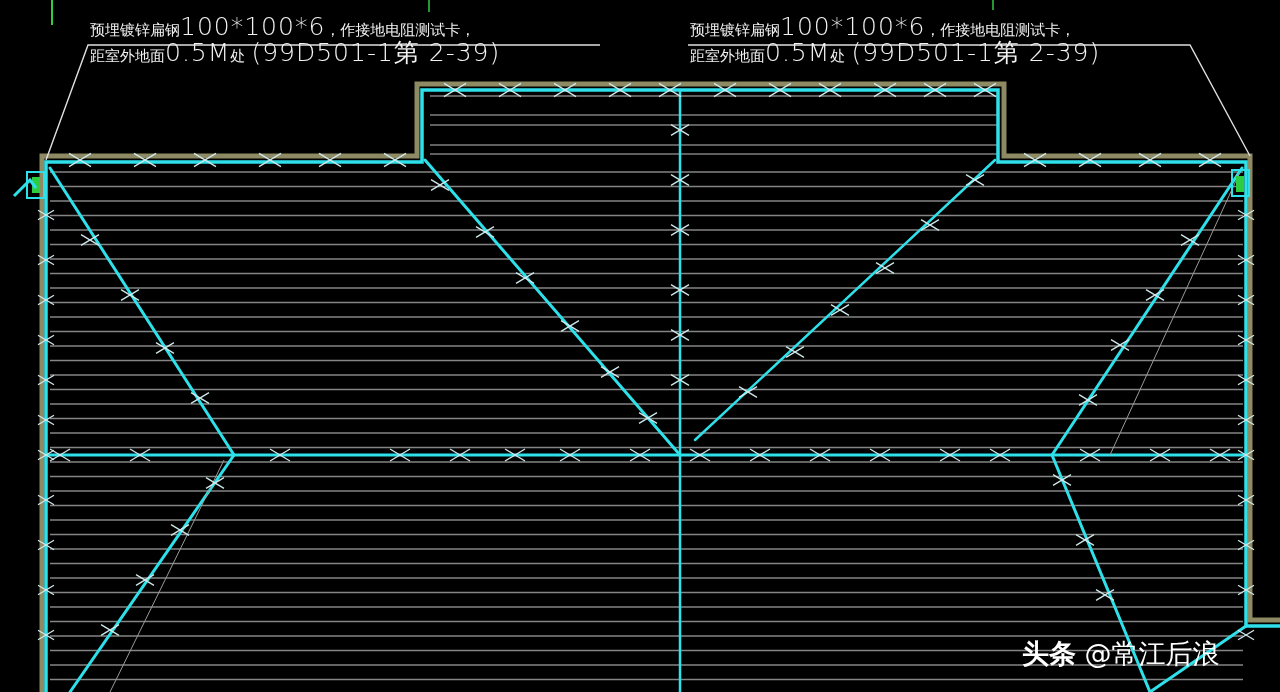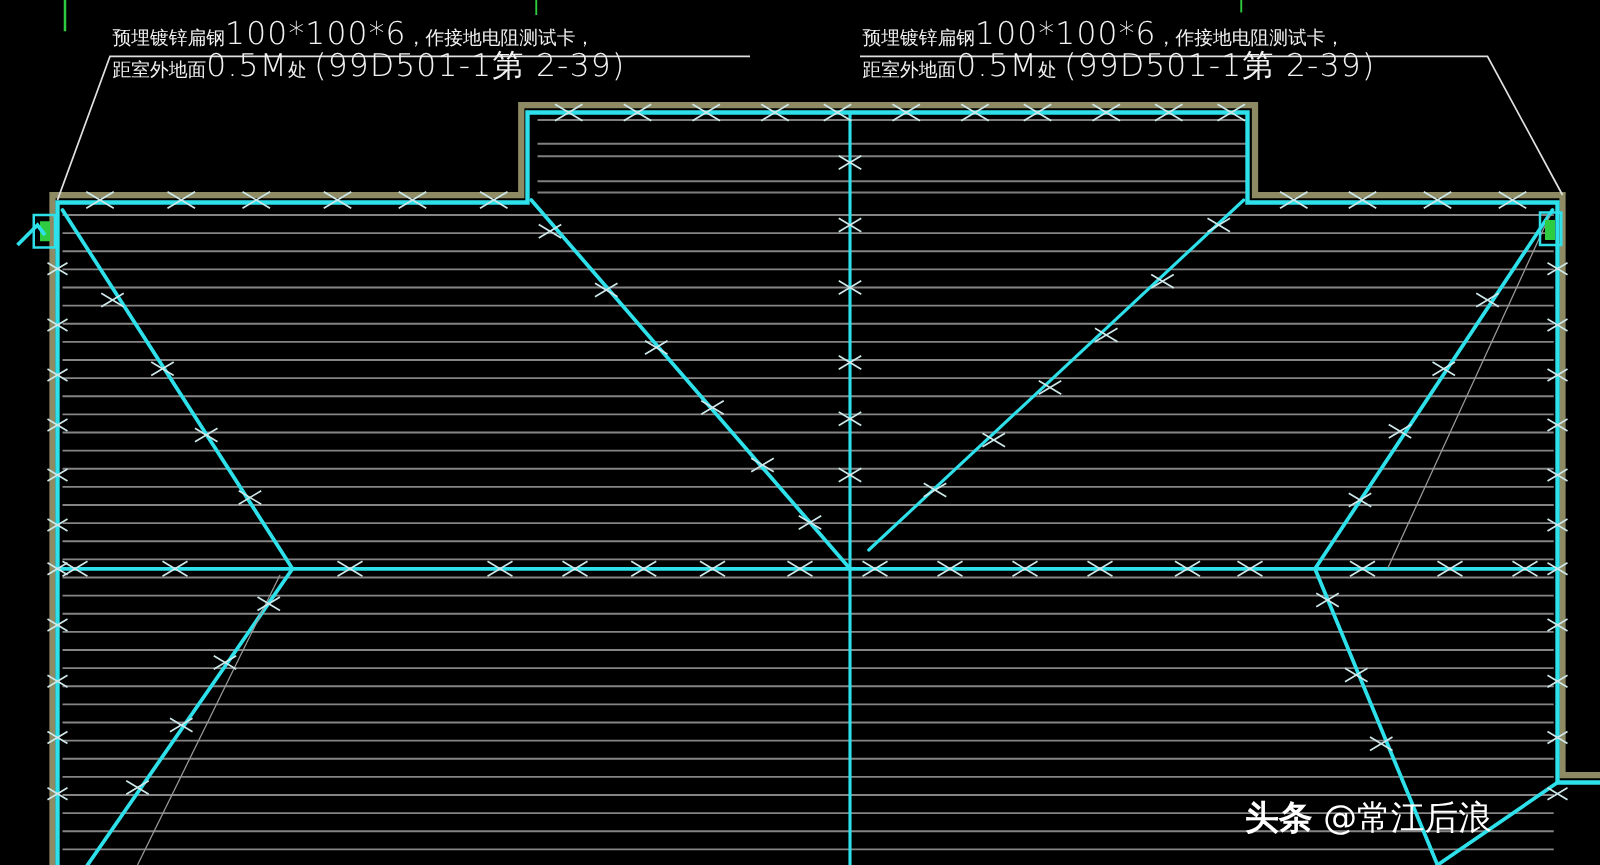--- a/index.html
+++ b/index.html
@@ -3,21 +3,21 @@
 <meta charset="utf-8">
 <style>
   html,body{margin:0;padding:0;background:#000;}
   #stage{position:relative;width:1280px;height:692px;overflow:hidden;background:#000;}
   svg{position:absolute;left:0;top:0;}
   .note{position:absolute;color:#f2f2f2;font-family:"DejaVu Sans",sans-serif;white-space:nowrap;line-height:1;}
   .note .l1{font-size:19px;letter-spacing:0px;display:block;height:26px;}
   .note .l2{font-size:19px;display:block;height:26px;text-align:right;}
   .note .big{font-family:"DejaVu Sans",sans-serif;font-size:25px;font-weight:300;letter-spacing:1px;}
   .cn{font-size:15px;}
-  .wm{position:absolute;left:996px;top:636px;color:#fff;font-family:"DejaVu Sans",sans-serif;font-size:27px;white-space:nowrap;}
+  .wm{position:absolute;left:1022px;top:636px;color:#fff;font-family:"DejaVu Sans",sans-serif;font-size:27px;white-space:nowrap;}
   .wm .brand{font-weight:bold;}
 </style>
 </head>
 <body>
 
 <div id="stage">
   <svg width="1280" height="692" viewBox="0 0 1280 692">
 
     <g stroke="#7f7f7f" stroke-width="1.6">
 

